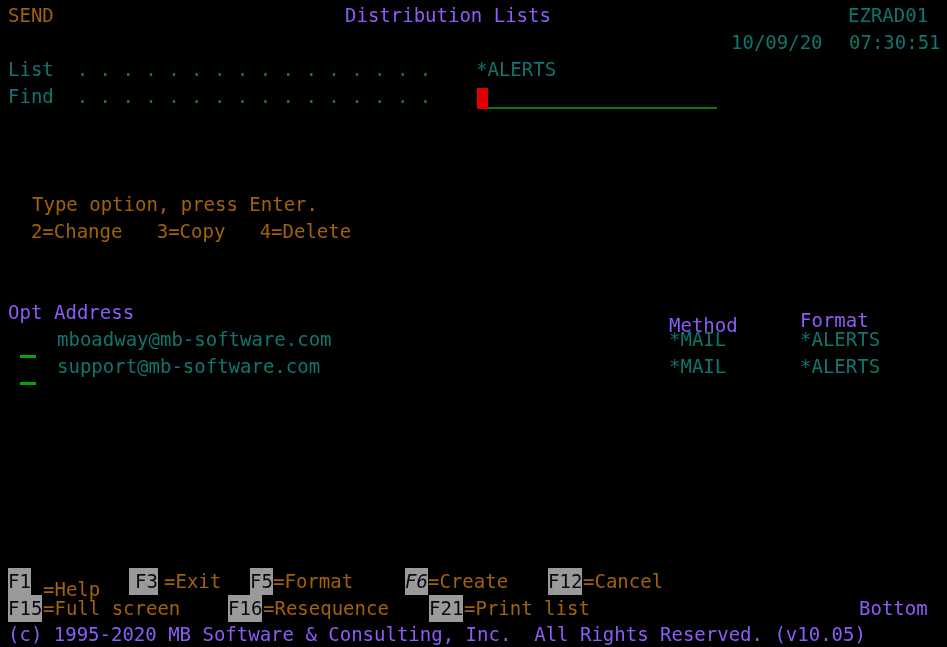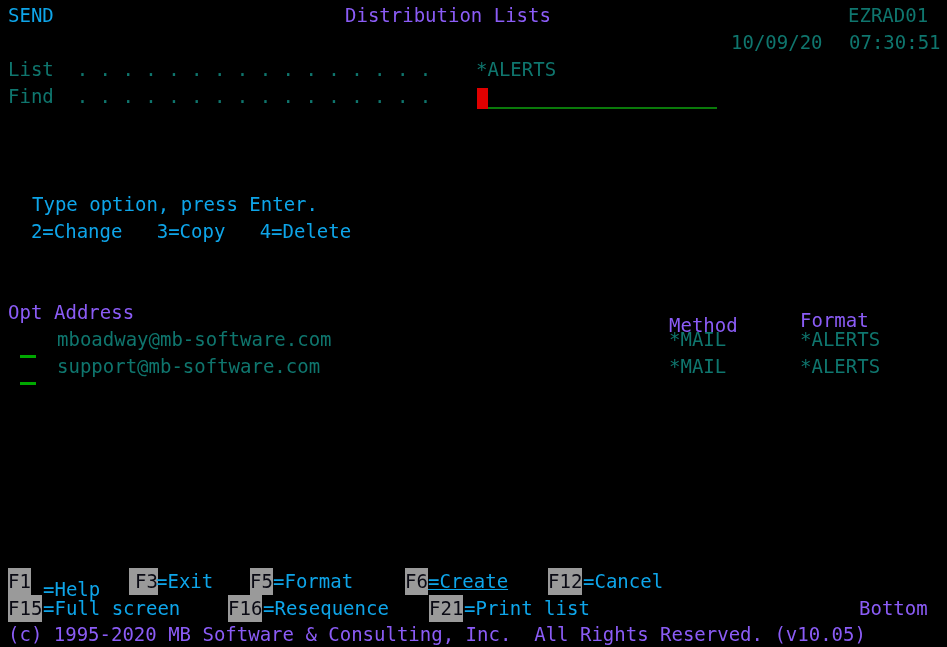--- a/index.html
+++ b/index.html
@@ -25,21 +25,21 @@
   }
   .cell {
     position: absolute;
     white-space: pre;
     font-family: "DejaVu Sans Mono", "Liberation Mono", monospace;
     font-size: 19px;
     line-height: 27px;
   }
   .green   { color: #0f766e; }
   .white   { color: #8b5cf6; }
-  .blue    { color: #0ea5e9; }
+  .blue    { color: #a16207; }
   .fkey {
     background: #9a9a9a;
     color: #0a0a14;
   }
   .cursor-block {
     position: absolute;
     background: #e00000;
   }
   .field-underline {
     position: absolute;
@@ -104,27 +104,27 @@
   <div class="cell green" style="left:57px; top:353px;">support@mb-software.com</div>
 
   <div class="cell green" style="left:669px; top:353px;">*MAIL</div>
 
   <div class="cell green" style="left:800px; top:353px;">*ALERTS</div>
 
   <span class="cell fkey" style="left:8px; top:568px;">F1</span>
   <span class="cell blue" style="left:31px; top:576px;margin-left:12px;">=Help</span>
 
   <span class="cell fkey" style="left:129px; top:568px;padding-left:6px;">F3</span>
-  <span class="cell blue" style="left:156px; top:568px;">=Exit</span>
+  <span class="cell blue" style="left:164px; top:568px;">=Exit</span>
 
   <span class="cell fkey" style="left:250px; top:568px;">F5</span>
   <span class="cell blue" style="left:273px; top:568px;">=Format</span>
 
-  <span class="cell fkey" style="left:405px; top:568px;">F6</span>
-  <span class="cell blue" style="left:428px; top:568px;text-decoration:underline;">=Create</span>
+  <span class="cell fkey" style="left:405px; top:568px;font-style:italic;">F6</span>
+  <span class="cell blue" style="left:428px; top:568px;">=Create</span>
 
   <span class="cell fkey" style="left:548px; top:568px;">F12</span>
   <span class="cell blue" style="left:583px; top:568px;">=Cancel</span>
 
   <span class="cell fkey" style="left:8px; top:595px;">F15</span>
   <span class="cell blue" style="left:43px; top:595px;">=Full screen</span>
 
   <span class="cell fkey" style="left:228px; top:595px;">F16</span>
   <span class="cell blue" style="left:263px; top:595px;">=Resequence</span>
 

